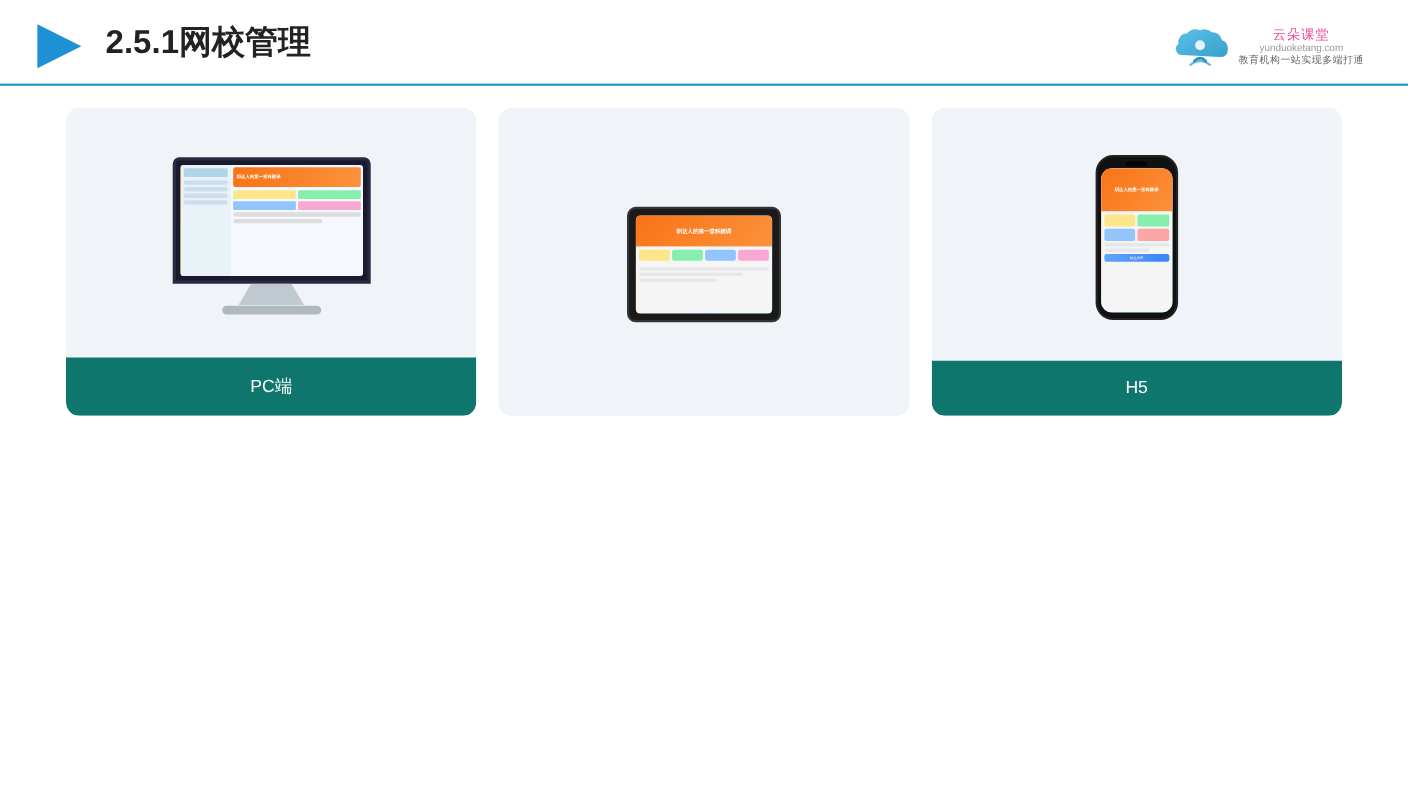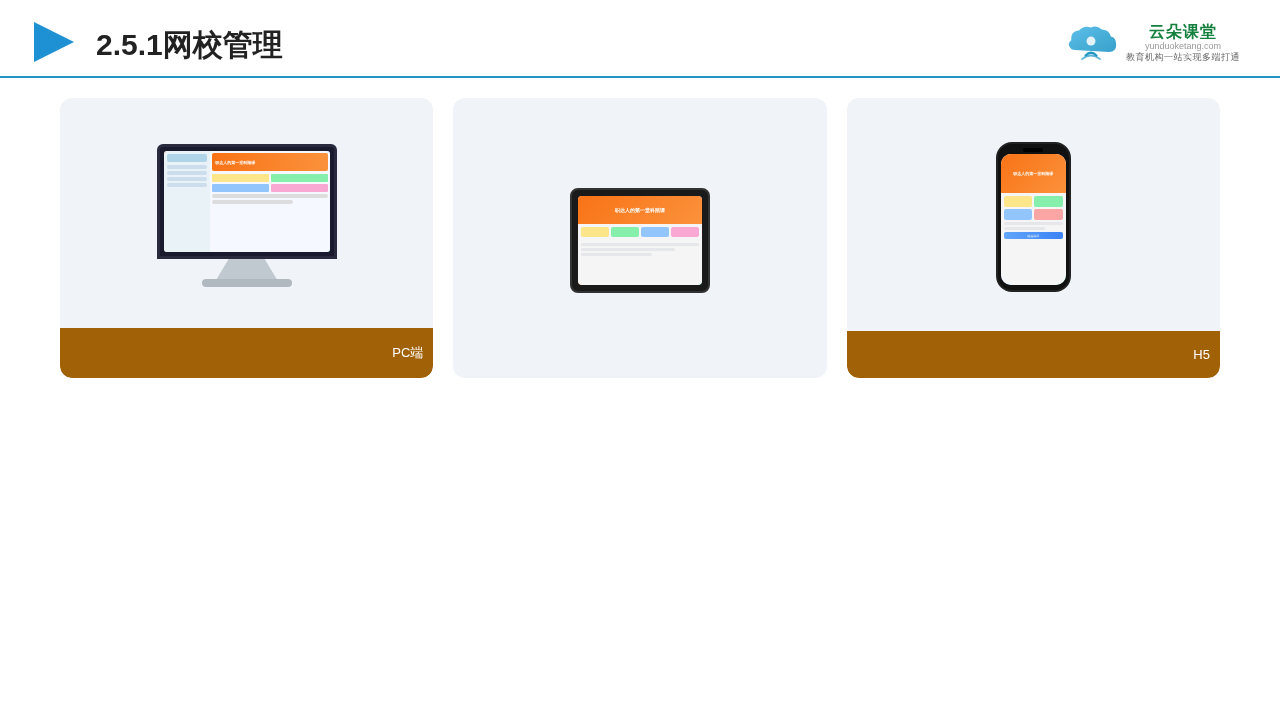--- a/index.html
+++ b/index.html
@@ -23,21 +23,21 @@
     .header {
       display: flex;
       align-items: center;
       justify-content: space-between;
       padding: 18px 40px 10px 30px;
       border-bottom: 2px solid #2196c4;
     }
 
     .header-left {
       display: flex;
-      align-items: flex-end;
+      align-items: flex-start;
       gap: 18px;
     }
 
     .play-icon {
       width: 48px;
       height: 48px;
     }
 
     .page-title {
       font-size: 30px;
@@ -56,23 +56,23 @@
       width: 54px;
       height: 38px;
     }
 
     .logo-text {
       text-align: center;
       line-height: 1.2;
     }
 
     .logo-name {
-      font-size: 16px;
-      color: #15803d;
-      font-weight: bold;
+      font-size: 12px;
+      color: #ec4899;
+      font-weight: normal;
       letter-spacing: 1px;
     }
 
     .logo-sub {
       font-size: 9px;
       color: #666;
       letter-spacing: 0.5px;
     }
 
     .logo-domain {
@@ -111,24 +111,24 @@
       flex: 1;
       display: flex;
       align-items: center;
       justify-content: center;
       padding: 20px 15px 15px 15px;
       width: 100%;
     }
 
     .card-label {
       width: 100%;
-      background: #a16207;
+      background: #0f766e;
       color: white;
-      text-align: right;
-      font-size: 13px;
+      text-align: center;
+      font-size: 16px;
       font-weight: 500;
       padding: 16px 10px;
       border-radius: 0 0 12px 12px;
     }
 
     
     
     .monitor {
       position: relative;
       width: 180px;

